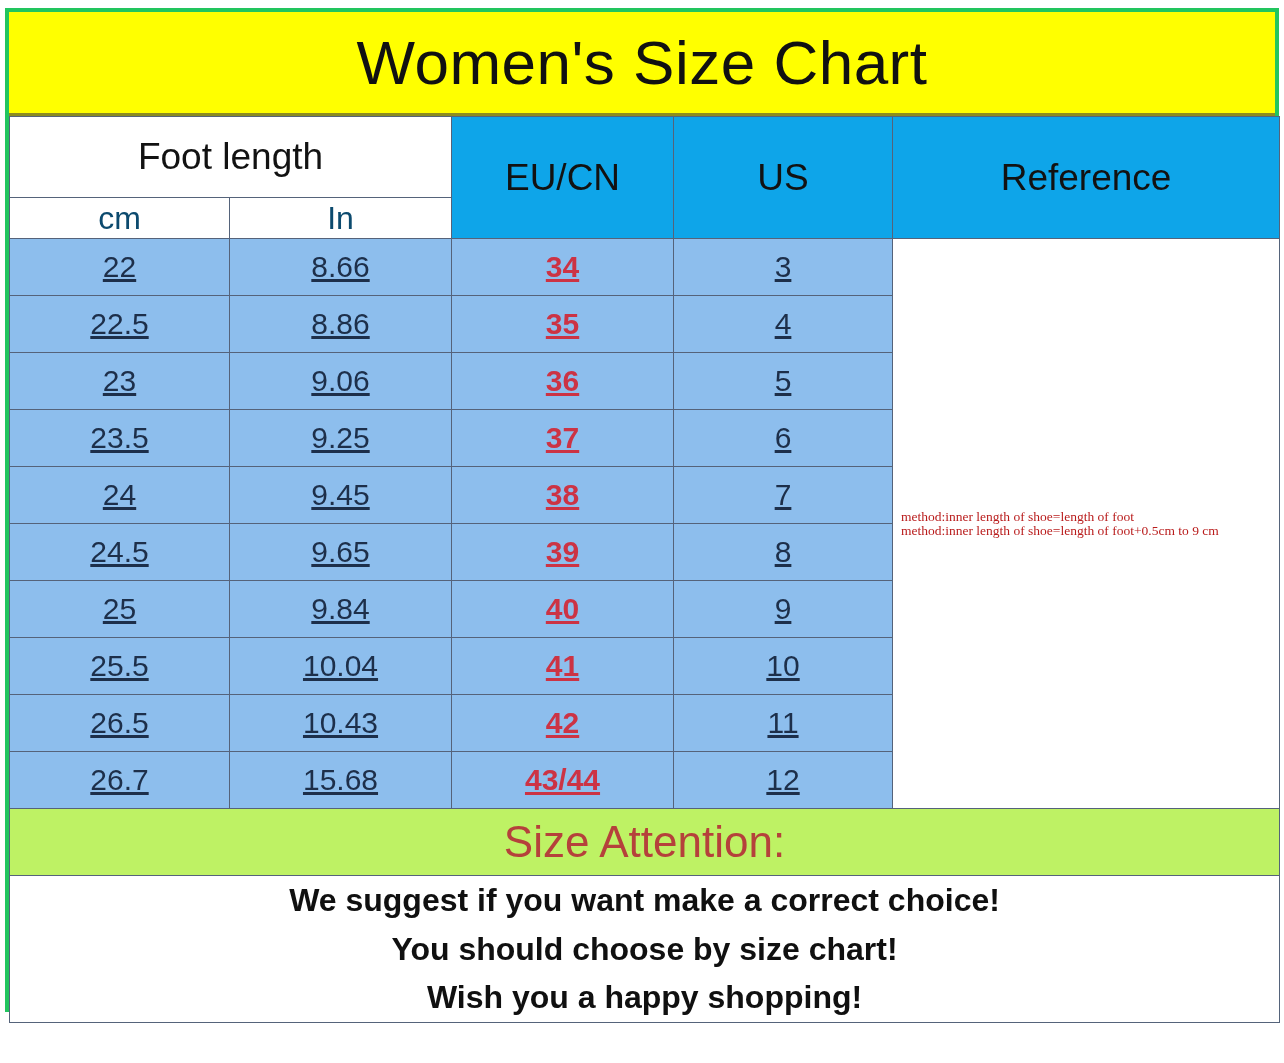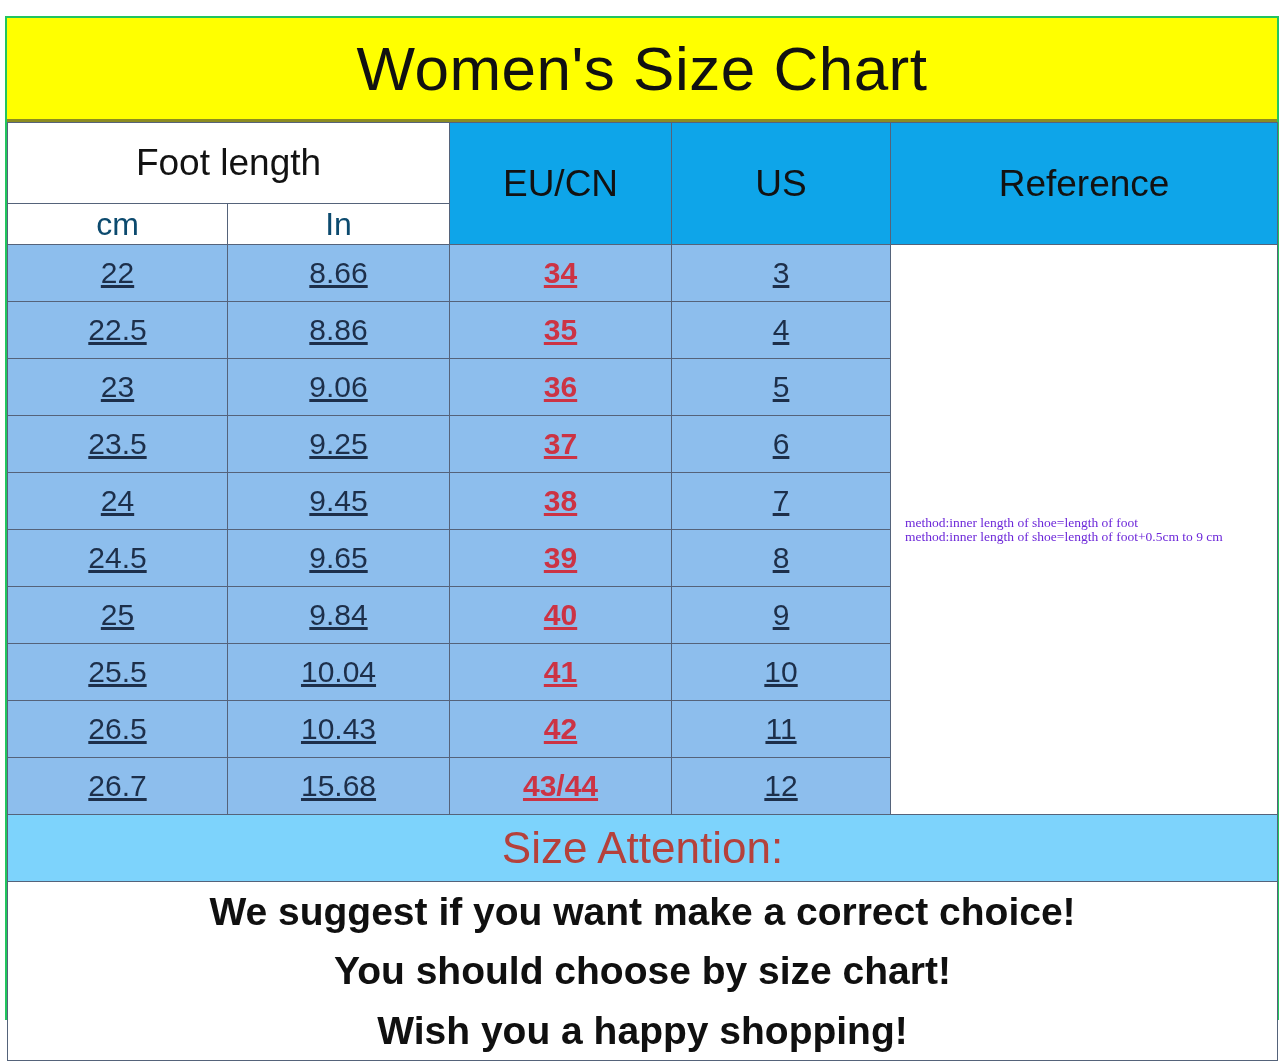--- a/index.html
+++ b/index.html
@@ -18,25 +18,25 @@
     position: relative;
     width: 1284px;
     height: 1063px;
     background: #ffffff;
   }
 
   
   .chart {
     position: absolute;
     left: 5px;
-    top: 16px;
+    top: 8px;
     width: 1274px;
     height: 1004px;
     box-sizing: border-box;
-    border: 2px solid #22c55e;
+    border: 4px solid #22c55e;
     background: #ffffff;
   }
 
   
   .title-banner {
     height: 104px;
     background: #FFFF00;
     border-bottom: 3px solid #8c8c20;
     display: flex;
     align-items: center;
@@ -124,53 +124,53 @@
   }
   .ref-block {
     position: relative;
     flex: 1 1 0;
     background: #ffffff;
     overflow: hidden;
   }
   .ref-caption {
     font-family: "Liberation Serif", serif;
     font-size: 13.5px;
-    color: #6d28d9;
+    color: #b91c1c;
     text-align: left;
-    padding-left: 14px;
+    padding-left: 8px;
     white-space: nowrap;
     line-height: 1;
   }
 
   
   .foot-art {
     position: absolute;
     inset: 0;
   }
   .foot-art svg { display: block; width: 100%; height: 100%; }
 
   
   .attention-row td {
-    background: #7dd3fc;
+    background: #bef264;
     height: 66px;
     border-color: #6e6e6e;
   }
   .attention-text {
     font-size: 44px;
     color: #B5413B;
     line-height: 1;
   }
 
   .notes-row td {
     background: #ffffff;
     padding: 12px 0 16px 0;
     border-color: #6e6e6e;
   }
   .note-line {
-    font-size: 39px;
+    font-size: 32px;
     font-weight: bold;
     color: #101010;
     text-align: center;
     line-height: 1.52;
     white-space: nowrap;
   }
 </style>
 </head>
 <body>
 

